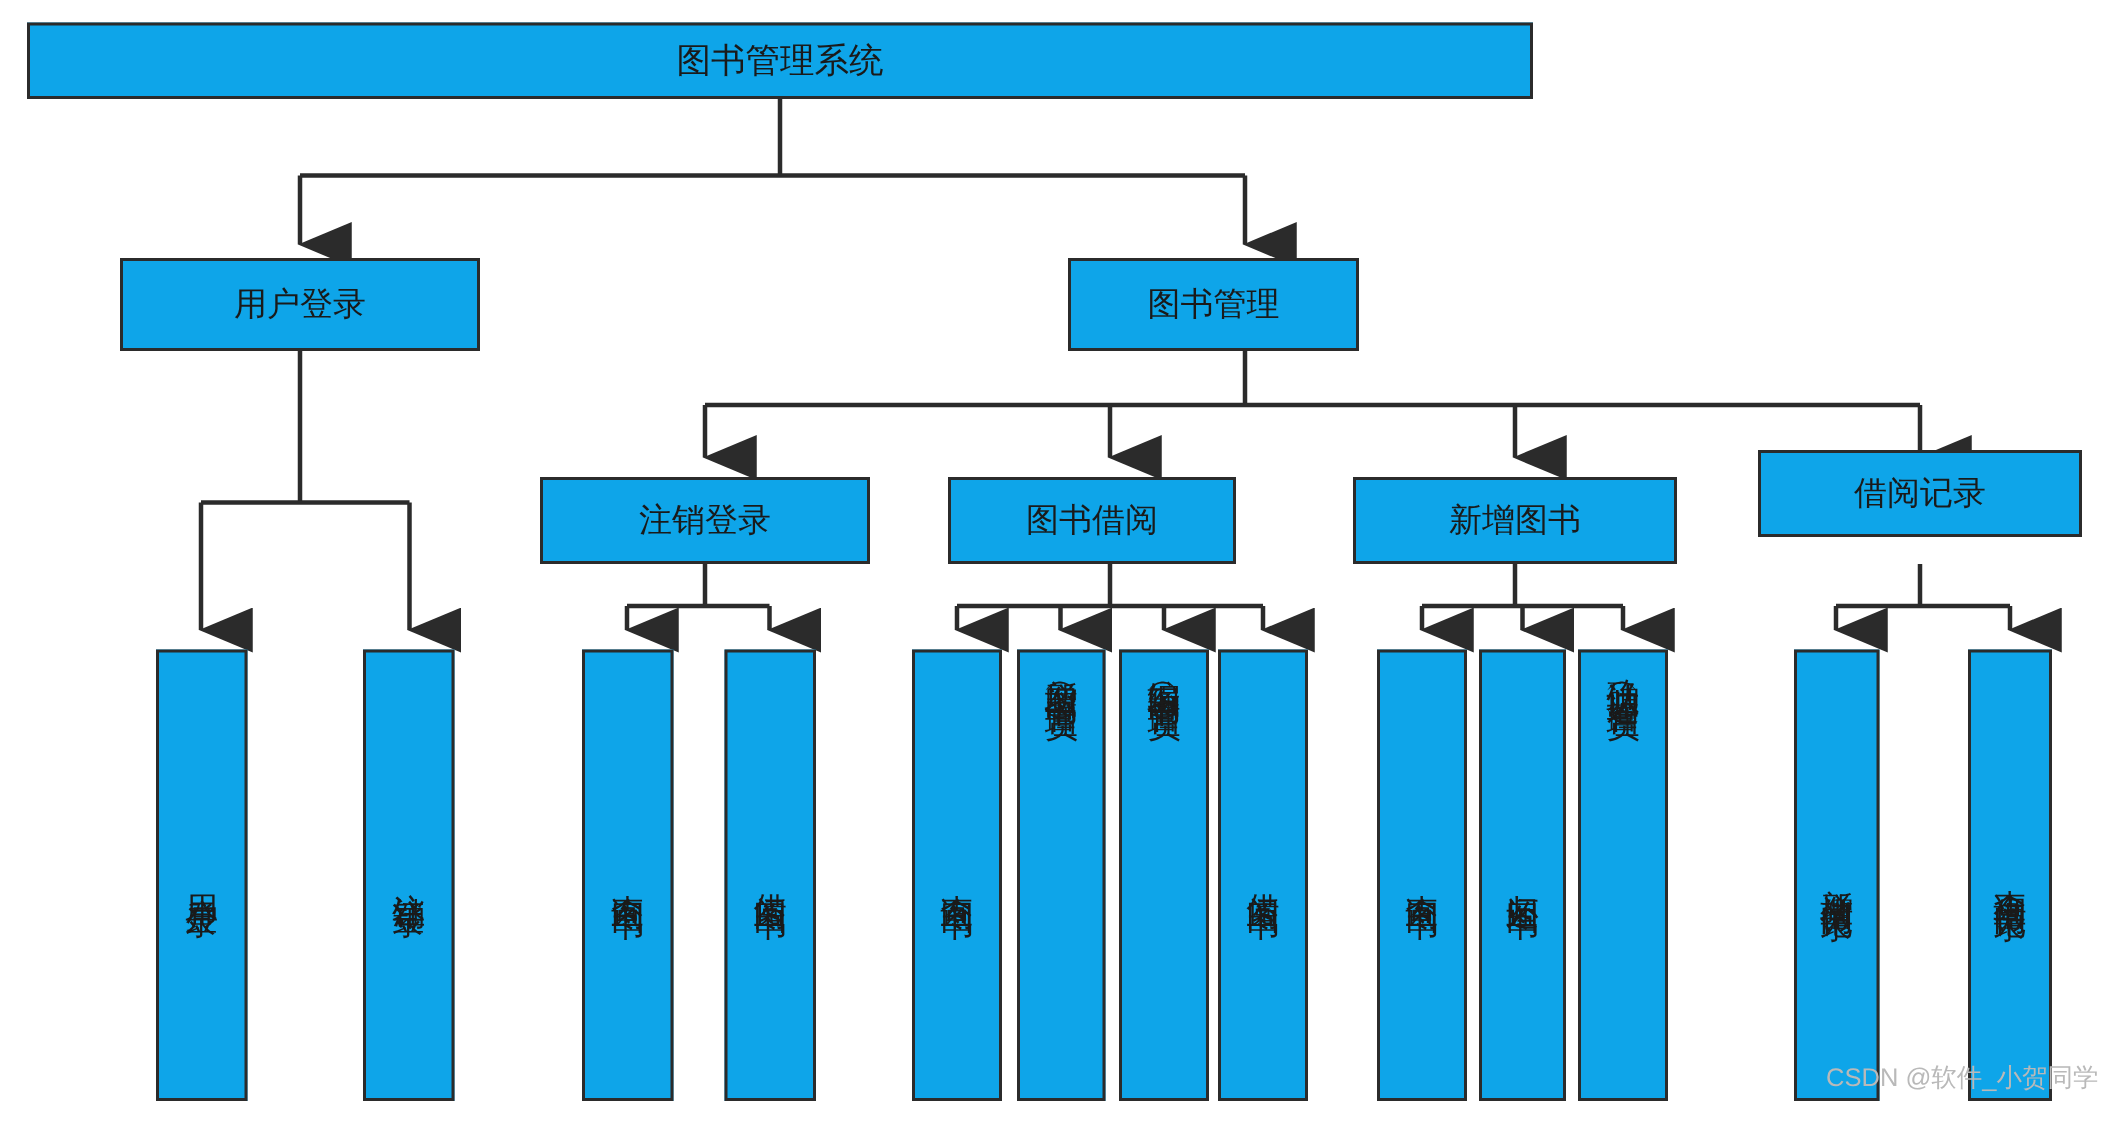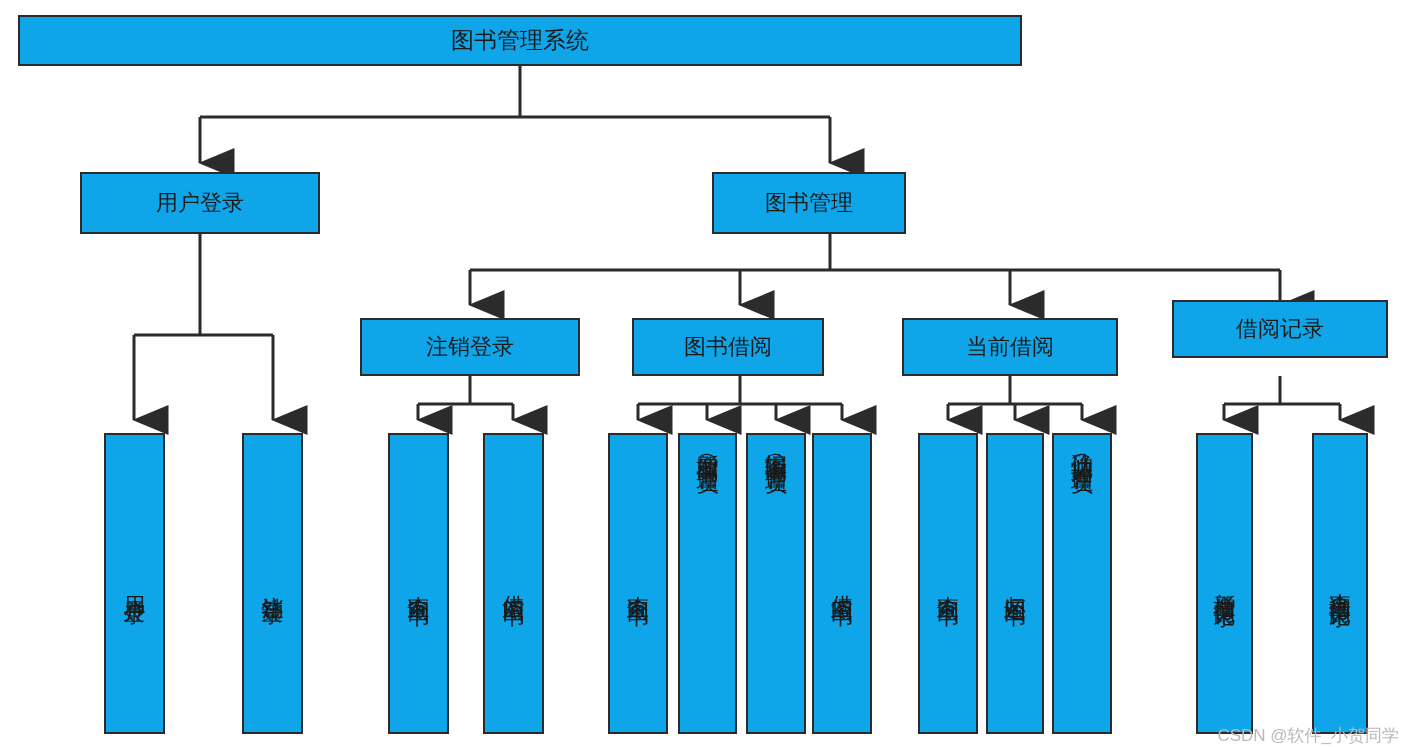--- a/index.html
+++ b/index.html
@@ -23,21 +23,21 @@
     writing-mode:vertical-rl;
     text-orientation:upright;
     font-size:22px;
     letter-spacing:3px;
     line-height:1;
     white-space:nowrap;
   }
   .leaf{align-items:flex-start;padding-top:0px;}
   .leaf.center-v{align-items:center;}
   .watermark{
-    position:absolute;right:6px;bottom:0;
+    position:absolute;right:6px;bottom:17px;
     font-size:17px;color:#b9b9b9;white-space:nowrap;
     pointer-events:none;
   }
 </style>
 </head>
 <body>
 
 <svg id="canvas" viewBox="0 0 1405 747" xmlns="http://www.w3.org/2000/svg">
   <defs>
     <marker id="arw" viewBox="0 0 10 12" refX="5" refY="11.5" markerWidth="10" markerHeight="12" orient="auto-start-reverse">
@@ -100,21 +100,21 @@
   <span class="label h-label">图书管理</span>
 </div>
 
 <div class="node-box" style="left:360px;top:318px;width:220px;height:58px;">
   <span class="label h-label">注销登录</span>
 </div>
 <div class="node-box" style="left:632px;top:318px;width:192px;height:58px;">
   <span class="label h-label">图书借阅</span>
 </div>
 <div class="node-box" style="left:902px;top:318px;width:216px;height:58px;">
-  <span class="label h-label">当前借阅</span>
+  <span class="label h-label">新增图书</span>
 </div>
 <div class="node-box" style="left:1172px;top:300px;width:216px;height:58px;">
   <span class="label h-label">借阅记录</span>
 </div>
 
 <div class="node-box leaf center-v" style="left:104px;top:433px;width:61px;height:301px;">
   <span class="label">用户登录</span>
 </div>
 <div class="node-box leaf center-v" style="left:242px;top:433px;width:61px;height:301px;">
   <span class="label">注销登录</span>

